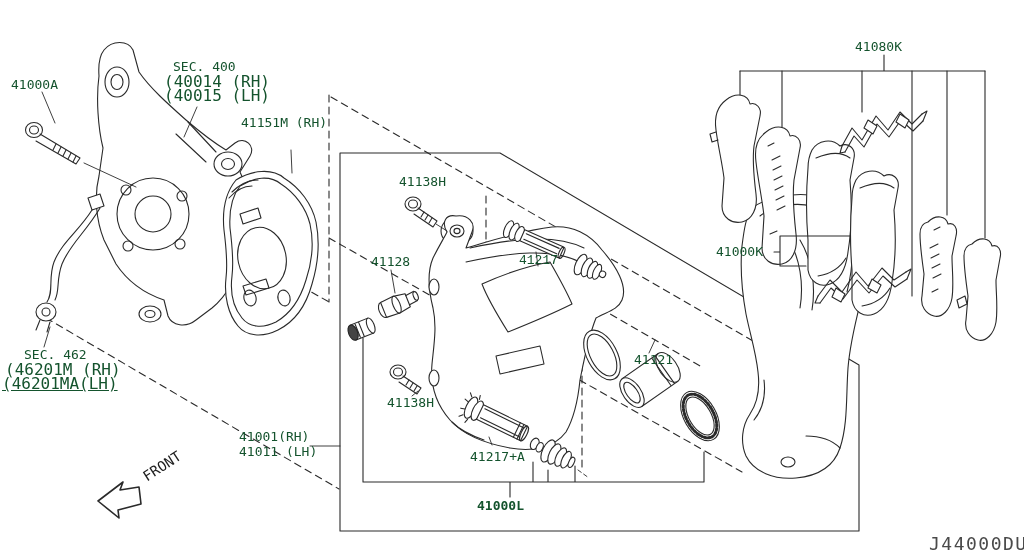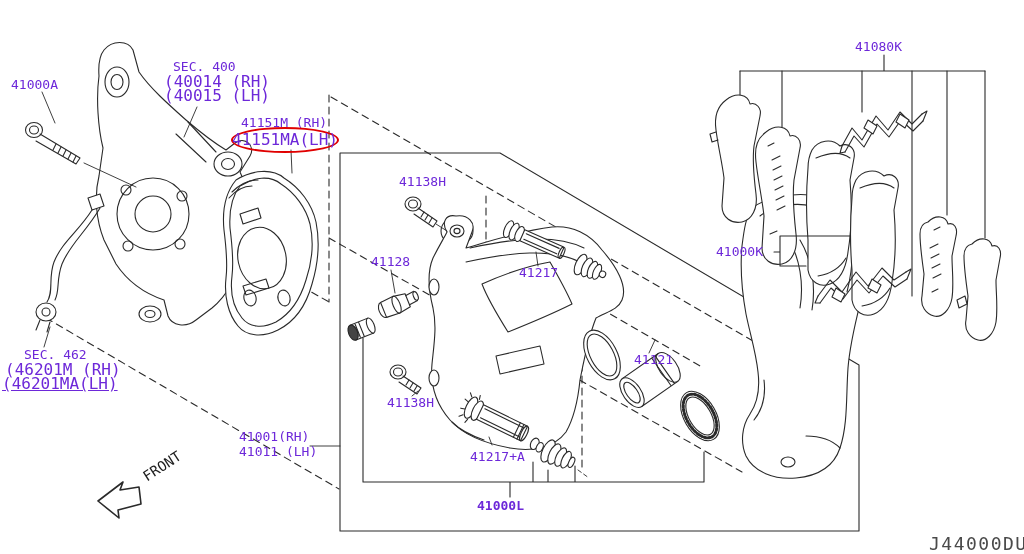--- a/index.html
+++ b/index.html
@@ -1,19 +1,19 @@
 <!DOCTYPE html>
 <html><head>
 <meta charset="utf-8">
 <style>
   html,body{margin:0;padding:0;background:#fff;}
   #stage{position:relative;width:1024px;height:554px;background:#ffffff;overflow:hidden;
          font-family:"DejaVu Sans Mono","Liberation Mono",monospace;}
   #art{position:absolute;left:0;top:0;}
-  .lbl{position:absolute;font-size:13px;line-height:14px;color:#6d28d9;white-space:pre;letter-spacing:0;}
+  .lbl{position:absolute;font-size:13px;line-height:14px;color:#14532d;white-space:pre;letter-spacing:0;}
   .lbl.small{font-size:16px;}
   .oval{position:absolute;left:231px;top:127px;width:104px;height:22px;
         border:2.5px solid #e00000;border-radius:50%;display:flex;align-items:center;justify-content:center;}
   .oval .lbl{position:static;}
   .front{position:absolute;left:122px;top:458px;width:80px;text-align:center;
          transform:rotate(-33deg);font-size:14px;color:#1e1e1e;}
   .code{position:absolute;left:929px;top:533px;font-size:18px;color:#4a4a4a;letter-spacing:1.5px;}
 </style>
 </head>
 <body>
@@ -290,34 +290,31 @@
   </g>
 </svg>
 
   <div class="lbl" style="left:11px;top:78px;">41000A</div>
 
   <div class="lbl" style="left:173px;top:60px;">SEC. 400</div>
   <div class="lbl small" style="left:164px;top:75px;">(40014 (RH)</div>
   <div class="lbl small" style="left:164px;top:89px;">(40015 (LH)</div>
 
   <div class="lbl" style="left:241px;top:116px;">41151M (RH)</div>
-  <div class="oval">
-    <span class="lbl small">41151MA(LH)</span>
-  </div>
 
   <div class="lbl" style="left:24px;top:348px;">SEC. 462</div>
   <div class="lbl small" style="left:5px;top:363px;">(46201M (RH)</div>
   <div class="lbl small" style="left:2px;top:377px;text-decoration:underline;">(46201MA(LH)</div>
 
   <div class="lbl" style="left:239px;top:430px;">41001(RH)</div>
   <div class="lbl" style="left:239px;top:445px;">41011 (LH)</div>
 
   <div class="lbl" style="left:399px;top:175px;">41138H</div>
   <div class="lbl" style="left:371px;top:255px;">41128</div>
-  <div class="lbl" style="left:519px;top:266px;">41217</div>
+  <div class="lbl" style="left:519px;top:254px;font-family:Liberation Mono, monospace;">41217</div>
   <div class="lbl" style="left:387px;top:396px;">41138H</div>
   <div class="lbl" style="left:470px;top:450px;">41217+A</div>
   <div class="lbl" style="left:477px;top:499px;font-weight:bold;">41000L</div>
   <div class="lbl" style="left:634px;top:325px;margin-top:28px;">41121</div>
   <div class="lbl" style="left:855px;top:40px;">41080K</div>
   <div class="lbl" style="left:716px;top:245px;">41000K</div>
 
   <div class="front">FRONT</div>
   <div class="code">J44000DU</div>
 

